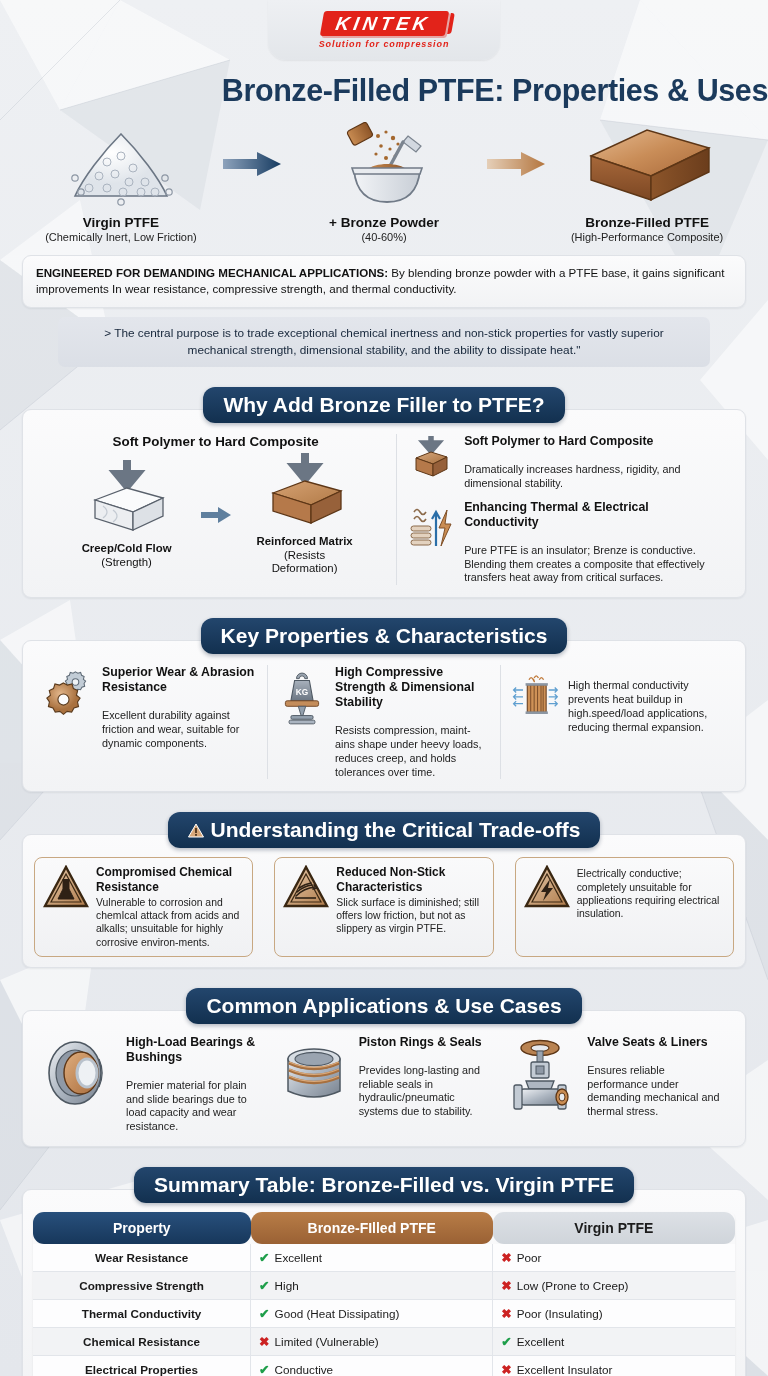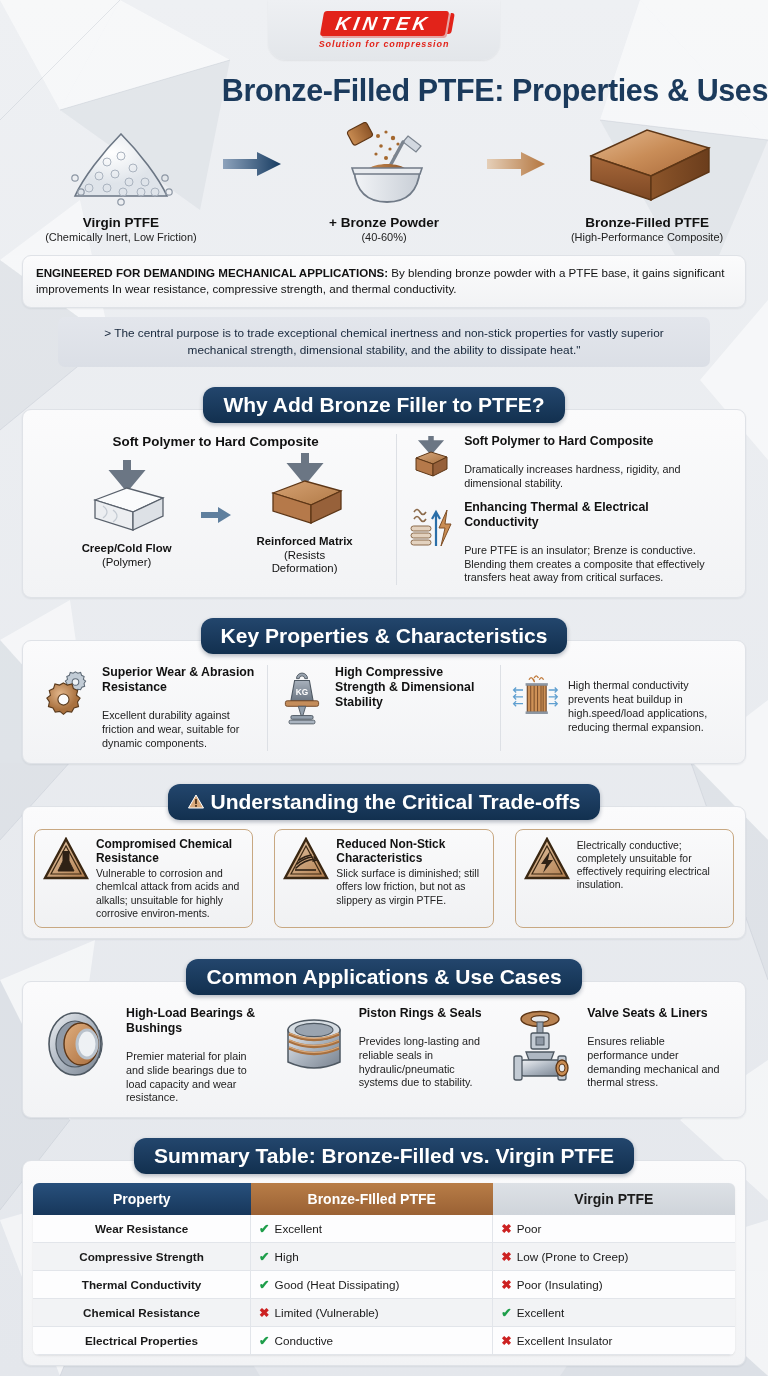--- a/index.html
+++ b/index.html
@@ -129,21 +129,21 @@
     flex:1; background: linear-gradient(180deg,#fafafb 0%,#f0f1f3 100%);
     border:1px solid #c8a882; border-radius:8px; padding:7px 8px;
     display:flex; gap:7px; align-items:flex-start; min-height: 96px;
   }
   .to-card h4 { font-size:11.9px; font-weight:bold; line-height:1.2; color:#111;}
   .to-card p { font-size:10.4px; line-height:1.27; margin-top:2px; color:#222;}
 
   
   .tbl { width:100%; border-collapse: collapse; border-radius:6px; overflow:hidden;
          box-shadow:0 1px 2px rgba(0,0,0,.08); }
-  .tbl th { font-size:14px; font-weight:bold; padding:8px 4px; color:#fff; }
+  .tbl th { font-size:14px; font-weight:bold; padding:8px 4px; color:#fff;border-radius:11px; }
   .th-prop { background: linear-gradient(180deg,#28507c 0%,#17375b 100%); width:31%; }
   .th-bronze { background: linear-gradient(180deg,#b87d47 0%,#9a6134 100%); width:34.5%; }
   .th-virgin { background: linear-gradient(180deg,#dde1e6 0%,#cfd4da 100%); color:#1c1c1c !important; width:34.5%; }
   .tbl td { font-size:11.7px; padding:6px 8px; border-bottom:1px solid #e2e5ea; background:#fdfdfe;margin-top:13px;}
   .tbl tr:nth-child(even) td { background:#f2f3f5; }
   .tbl td.prop { text-align:center; font-weight:bold; border-right:1px solid #e2e5ea;}
   .tbl td.val { border-right:1px solid #e2e5ea; }
   .mark { font-weight:bold; margin-right:5px; font-size:12.5px; }
   .ok { color:#1e9e4a; }
   .no { color:#cc2222; }
@@ -365,21 +365,21 @@
                         </linearGradient>
                       </defs>
                     <path d="M48 2 L48 20 M38 14 L48 26 L58 14 Z" stroke="#6b7684" stroke-width="8" fill="url(#wg)" stroke-linecap="square"></path>
                     <polygon points="16,40 48,28 84,38 54,52" fill="#fafbfc" stroke="#59616c" stroke-width="1.3"></polygon>
                     <polygon points="16,40 54,52 54,70 16,58" fill="#eceef1" stroke="#59616c" stroke-width="1.3"></polygon>
                     <polygon points="54,52 84,38 84,56 54,70" fill="#dde1e6" stroke="#59616c" stroke-width="1.3"></polygon>
                     <path d="M24 46 q8 6 0 12 M34 50 q8 6 0 12" stroke="#c4cad2" stroke-width="1.2" fill="none"></path>
                   </svg>
                   <div class="t-cap">
                     <span style="font-weight:bold;display:inline">Creep/Cold Flow</span>
-                    <span>(Polymer)</span>
+                    <span>(Strength)</span>
                   </div>
                 </div>
                 <svg width="30" height="18" viewBox="0 0 30 18">
                   <path d="M0 6 L17 6 L17 1 L30 9 L17 17 L17 12 L0 12 Z" fill="#5f7f9e"></path>
                 </svg>
                 <div class="t-item">
                   <svg width="96" height="74" viewBox="0 0 96 74">
                     <defs>
                       <linearGradient id="rg" x1="0" y1="0" x2="0" y2="1">
                           <stop offset="0" stop-color="#9aa4b1"></stop>
@@ -499,20 +499,21 @@
                   <path d="M18 12 L34 12 L38 34 L14 34 Z" fill="url(#wt)" stroke="#4e5862" stroke-width="1.2"></path>
                   <text x="26" y="28" font-size="9" font-weight="bold" fill="#fff" text-anchor="middle" font-family="Liberation Sans, sans-serif">KG</text>
                   <rect x="8" y="34" width="36" height="6" rx="2" fill="#c48d5b" stroke="#6d4222" stroke-width="1"></rect>
                   <path d="M22 40 L30 40 L27 50 L25 50 Z" fill="#93a0ad" stroke="#4e5862" stroke-width="1"></path>
                   <rect x="14" y="50" width="24" height="4" rx="1.5" fill="#93a0ad" stroke="#4e5862" stroke-width="1"></rect>
                   <rect x="12" y="55" width="28" height="4" rx="1.5" fill="#aab4c0" stroke="#4e5862" stroke-width="1"></rect>
                 </svg>
               </div>
               <div class="feat-txt">
                 <h4>High Compressive Strength &amp; Dimensional Stability</h4>
+                <p>Resists compression, maint-ains shape under heevy loads, reduces creep, and holds tolerances over time.</p>
               </div>
             </div>
           </div>
 
           <div class="col divider">
             <div class="feat">
               <div class="feat-ico">
                 <svg width="56" height="58" viewBox="0 0 56 58">
                   <g stroke="#c07a3a" stroke-width="1.6" fill="none">
                     <path d="M21 10 q2.5-5 5 0 t0 -1"></path>
@@ -604,21 +605,21 @@
 
           <div class="to-card">
             <div style="flex:0 0 auto;width:46px">
               <svg width="46" height="44" viewBox="0 0 46 44">
                 <polygon points="23,2 44,41 2,41" fill="url(#w1)" stroke="#3a2712" stroke-width="2.4"></polygon>
                 <polygon points="23,9 38,37 8,37" fill="none" stroke="#3a2712" stroke-width="1.2"></polygon>
                 <path d="M26 14 L17 27 L22 27 L19 36 L29 23 L24 23 Z" fill="#2e2115"></path>
               </svg>
             </div>
             <div>
-              <p>Electrically conductive; completely unsuitable for effectively requiring electrical insulation.</p>
+              <p>Electrically conductive; completely unsuitable for applieations requiring electrical insulation.</p>
             </div>
           </div>
         </div>
       </div>
     </div>
 
     <div class="section">
       <div class="pill-row">
           <div class="pill">Common Applications &amp; Use Cases</div>
         </div>

